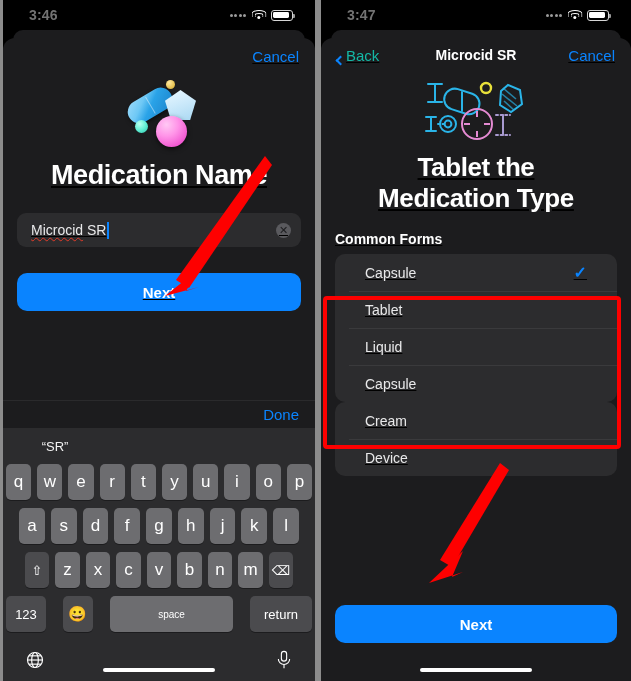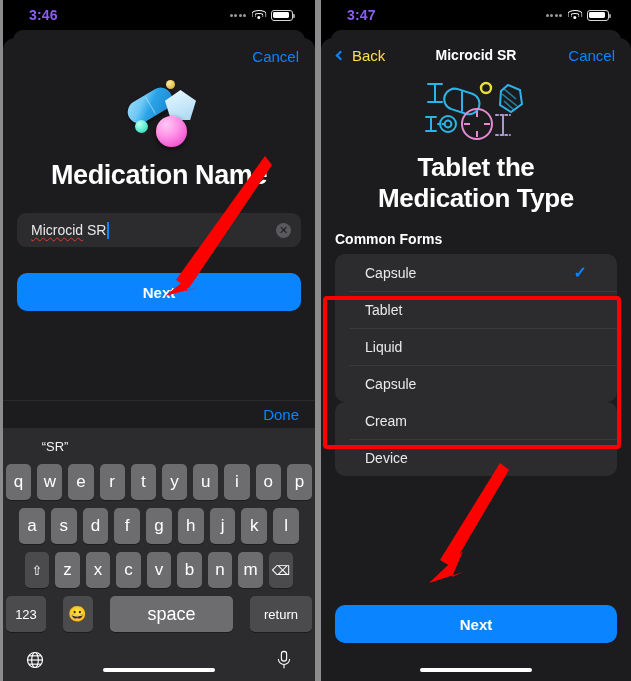--- a/index.html
+++ b/index.html
@@ -16,21 +16,21 @@
   .phone{ position:relative; height:681px; background:#000; overflow:hidden; }
   .phone.left{ width:312px; margin-left:3px; }
   .phone.right{ width:310px; margin-left:6px; }
 
   
   .statusbar{
     height:30px; display:flex; align-items:center;
     justify-content:space-between; padding:0 22px 0 26px;
     background:#000; position:relative; z-index:5;
   }
-  .clock{ color:#8b5cf6; font-size:14px; font-weight:600; letter-spacing:.2px; }
+  .clock{ color:#737373; font-size:14px; font-weight:600; letter-spacing:.2px; }
   .status-right{ display:flex; align-items:center; gap:5px; }
   .cell-dots{ display:flex; align-items:flex-end; gap:1.5px; }
   .cell-dots i{ display:block; width:3px; height:3px; background:#9b9b9b; border-radius:50%; }
   .wifi{ width:15px; height:11px; position:relative; }
   .wifi span{
     position:absolute; left:50%; transform:translateX(-50%);
     border:1.6px solid #fff; border-bottom:none; border-radius:50% 50% 0 0;
   }
   .wifi .w1{ width:15px; height:7px; top:0; }
   .wifi .w2{ width:9px; height:4.5px; top:3px; }
@@ -39,21 +39,21 @@
   .batt::after{ content:""; position:absolute; right:-3px; top:3.4px; width:1.6px; height:4px; background:#9a9a9a; border-radius:0 1px 1px 0; }
   .batt i{ display:block; height:100%; background:#fff; border-radius:1.4px; }
 
   
   .sheet-peek{
     position:absolute; top:30px; left:10px; right:10px; height:14px;
     background:#1c1c1e; border-radius:10px 10px 0 0; z-index:1;
   }
   .sheet{
     position:absolute; top:38px; left:0; right:0; bottom:0;
-    background:#1c1c1e; border-radius:12px 12px 0 0; z-index:2; overflow:hidden;
+    background:#1c1c1e; border-radius:12px 12px 0 0; z-index:2; overflow:hidden;text-decoration:underline;
   }
 
   
   .l-topbar{ height:36px; display:flex; align-items:center; justify-content:flex-end; padding-right:16px; }
   .link{ color:#0a84ff; font-size:15px; }
   .med-icon{ height:72px; display:flex; align-items:center; justify-content:center; margin-top:2px; }
   .icon3d{ position:relative; width:86px; height:72px; }
   .icon3d .capsule{
     position:absolute; left:10px; top:18px; width:48px; height:23px; border-radius:12px;
     background:linear-gradient(145deg,#9fdcfb 0%,#6ec8f5 32%,#2aa3e8 52%,#1b83cb 100%);
@@ -126,40 +126,40 @@
   }
   .krow{ display:flex; justify-content:center; gap:6px; margin-bottom:8px; padding:0 3px; }
   .key{
     background:#6d6d70; border-radius:5px; height:36px; min-width:24.5px; flex:1;
     display:flex; align-items:center; justify-content:center;
     color:#fff; font-size:17px; box-shadow:0 1px 0 rgba(0,0,0,.35);
   }
   .krow.r2{ padding:0 16px; }
   .krow.r3 .key{ flex:0 0 24.5px; }
   .key.wide{ background:#4b4b4e; flex:0 0 35px; font-size:13px; }
-  .key.spacebar{ flex:1 1 auto; font-size:18px; }
+  .key.spacebar{ flex:1 1 auto; font-size:10px; }
   .key.fn{ background:#4b4b4e; flex:0 0 40px; font-size:13px; }
   .key.emoji{ background:#4b4b4e; flex:0 0 30px; font-size:15px; }
   .krow.r4{ padding:0 3px; gap:17px; }
   .kb-bottom{
     display:flex; align-items:center; justify-content:space-between;
     padding:2px 22px 0; height:42px;
   }
   .globe, .mic{ color:#fff; }
   .homebar{
     position:absolute; bottom:9px; left:50%; transform:translateX(-50%);
     width:112px; height:4px; background:#fff; border-radius:3px;
   }
 
   
   .navbar{
     height:34px; display:flex; align-items:center; justify-content:space-between;
     padding:0 16px; position:relative;
   }
-  .nav-back{ display:flex; align-items:center; gap:8px; color:#fde047; font-size:15px; }
+  .nav-back{ display:flex; align-items:flex-end; gap:2px; color:#14b8a6; font-size:15px; }
   .chev{ display:inline-block; width:7px; height:7px; border-left:2px solid #0a84ff; border-bottom:2px solid #0a84ff; transform:rotate(45deg); }
   .nav-title{
     position:absolute; left:0; right:0; text-align:center; color:#fff;
     font-size:14px; font-weight:600; pointer-events:none;
   }
   .icon-outline{ height:68px; display:flex; align-items:center; justify-content:center; margin-top:4px; }
   .r-title{
     color:#fff; font-size:26px; font-weight:bold; text-align:center;
     line-height:1.18; margin-top:8px; letter-spacing:-.4px;
   }

